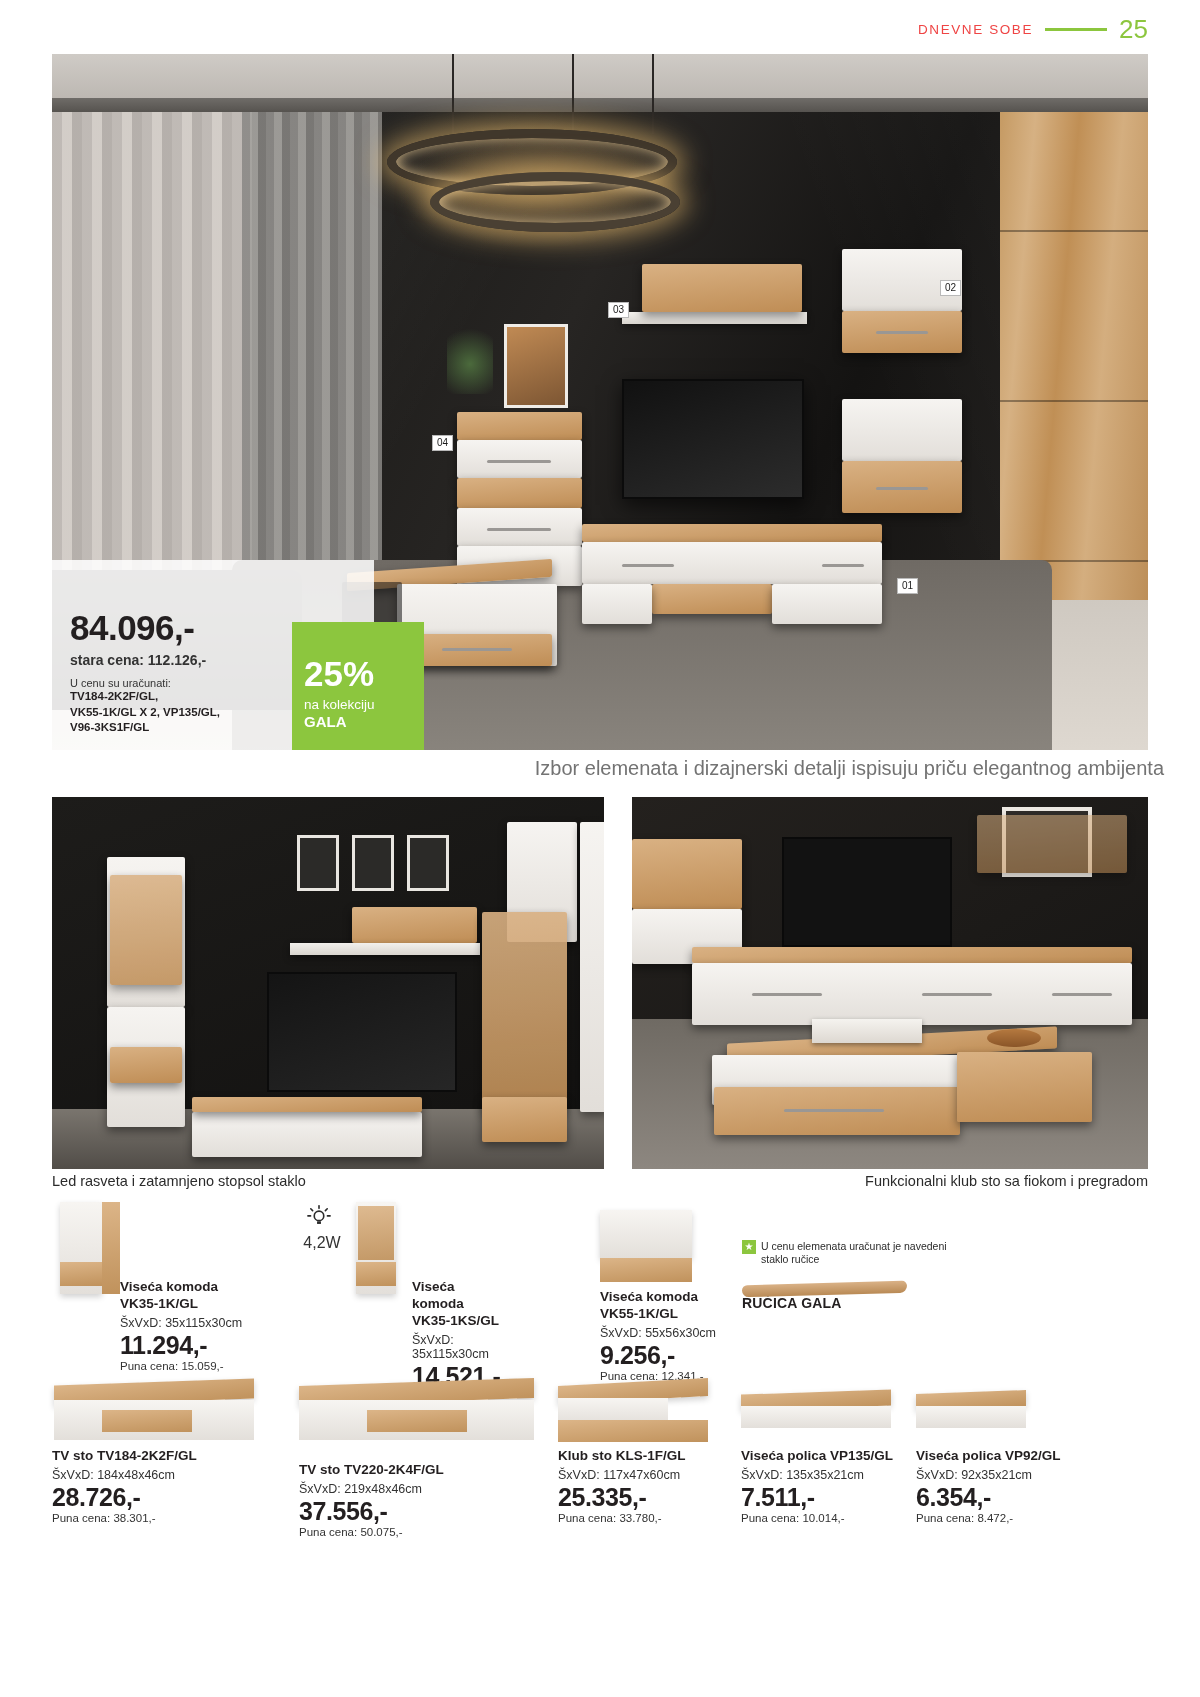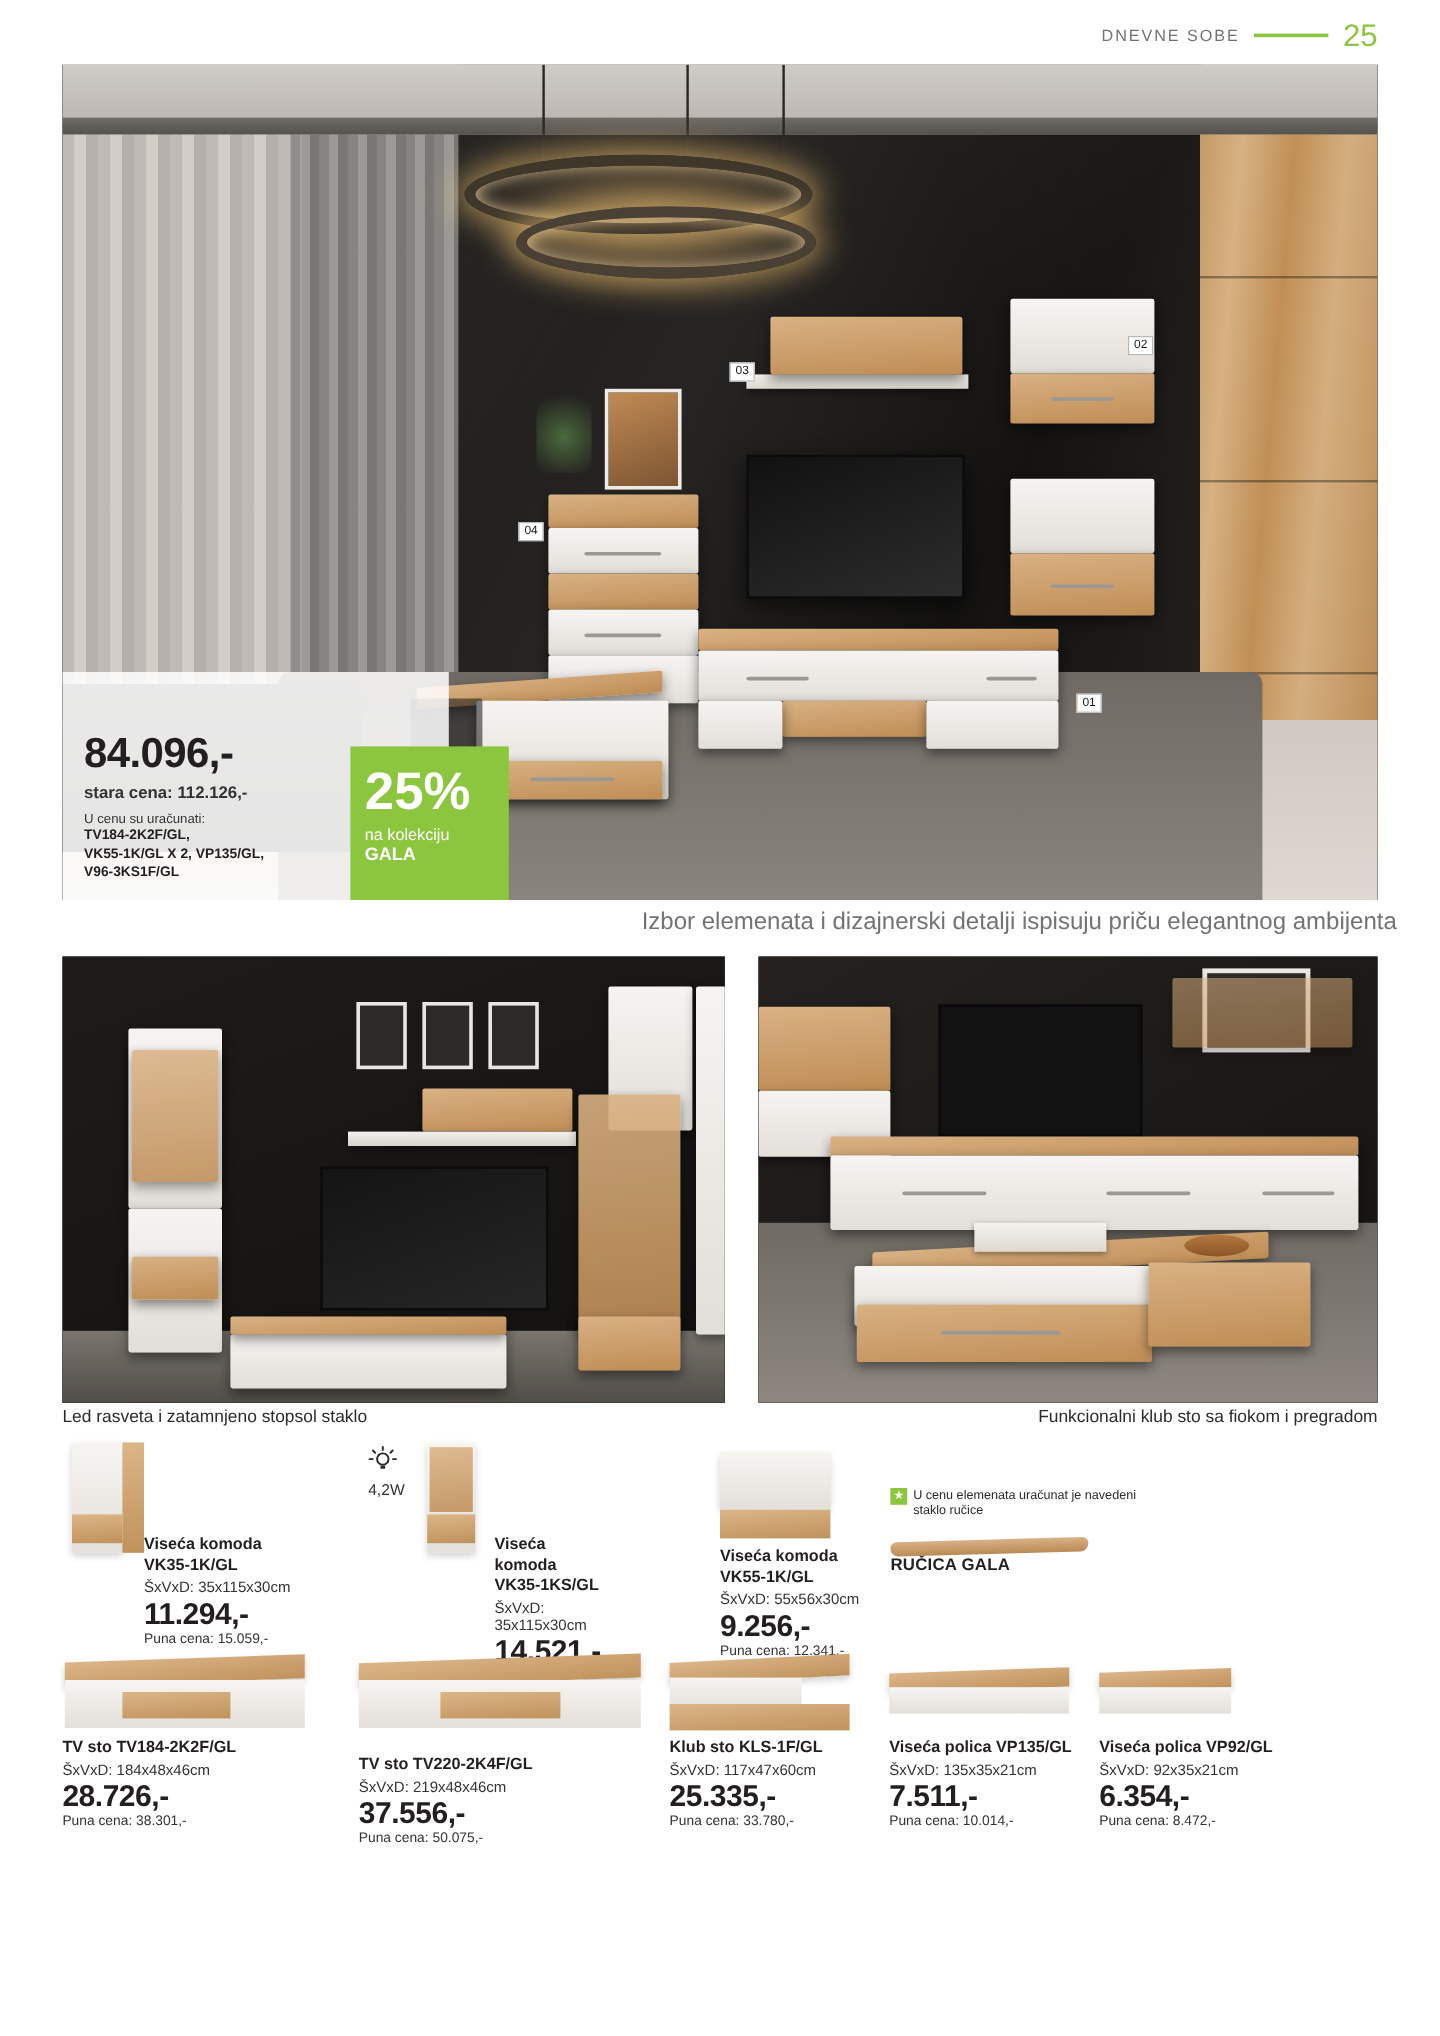--- a/index.html
+++ b/index.html
@@ -15,21 +15,21 @@
 
   
   .page-header {
     position: absolute;
     top: 16px; right: 52px;
     display: flex; align-items: center; gap: 12px;
   }
   .header-label {
     font-size: 13.5px;
     letter-spacing: 1.6px;
-    color: #737373;
+    color: #ef4444;
   }
   .header-rule {
     width: 62px; height: 3px; background: #8cc63e;
   }
   .page-number {
     font-size: 26px; font-weight: normal; color: #8cc63e;
     line-height: 1;
   }
 
   
@@ -181,21 +181,21 @@
   .price-note {
     font-size: 11.5px; font-weight: bold; line-height: 1.35; color:#231f20;
   }
   .discount {
     position:absolute; left: 240px; bottom: 0;
     width: 132px; height: 128px;
     background:#8cc63e;
     padding: 16px 12px;
     color:#fff;
   }
-  .discount-pct { font-size: 44px; font-weight: bold; line-height:1; }
+  .discount-pct { font-size: 35px; font-weight: bold; line-height:1;margin-top:18px; }
   .discount-sub { font-size: 13.5px; margin-top: 6px; line-height:1.2; }
   .discount-col { font-size: 15px; font-weight: bold; }
 
   .caption-right {
     position:absolute; right: 36px; top: 757px;
     font-size: 20px; color:#737373;
   }
 
   
   .mid-left {
@@ -222,21 +222,21 @@
   .prod-dim  { font-size: 12.5px; color:#333; margin-top: 3px; }
   .prod-price{ font-size: 25px; font-weight: bold; letter-spacing:-0.4px; margin-top: 2px; line-height:1.05;}
   .prod-old  { font-size: 11.5px; color:#333; margin-top: 2px;}
 
   .thumb { position:absolute; }
   .tw { background: linear-gradient(180deg,#f7f5f2,#e3dfda); }
   .twd { background: linear-gradient(175deg,#dcb588,#c0925c); }
   .t-shadow { box-shadow: 0 3px 6px rgba(0,0,0,.18); }
 
   .bulb-note {
-    position:absolute; font-size: 13px; color:#333; text-align:center;
+    position:absolute; font-size: 16px; color:#333; text-align:center;
   }
 
   .ruc-box { position:absolute; left: 742px; top: 1240px; width: 250px; }
   .ruc-star {
     display:inline-block; width:14px; height:14px; background:#8cc63e; color:#fff;
     font-size:10px; line-height:14px; text-align:center; vertical-align:top;
   }
   .ruc-text { display:inline-block; width:206px; font-size:10.5px; line-height:1.25; margin-left:5px; color:#2b2b2b;}
   .ruc-title { font-size: 14px; font-weight: bold; letter-spacing:.2px;}
   .ruc-handle {

